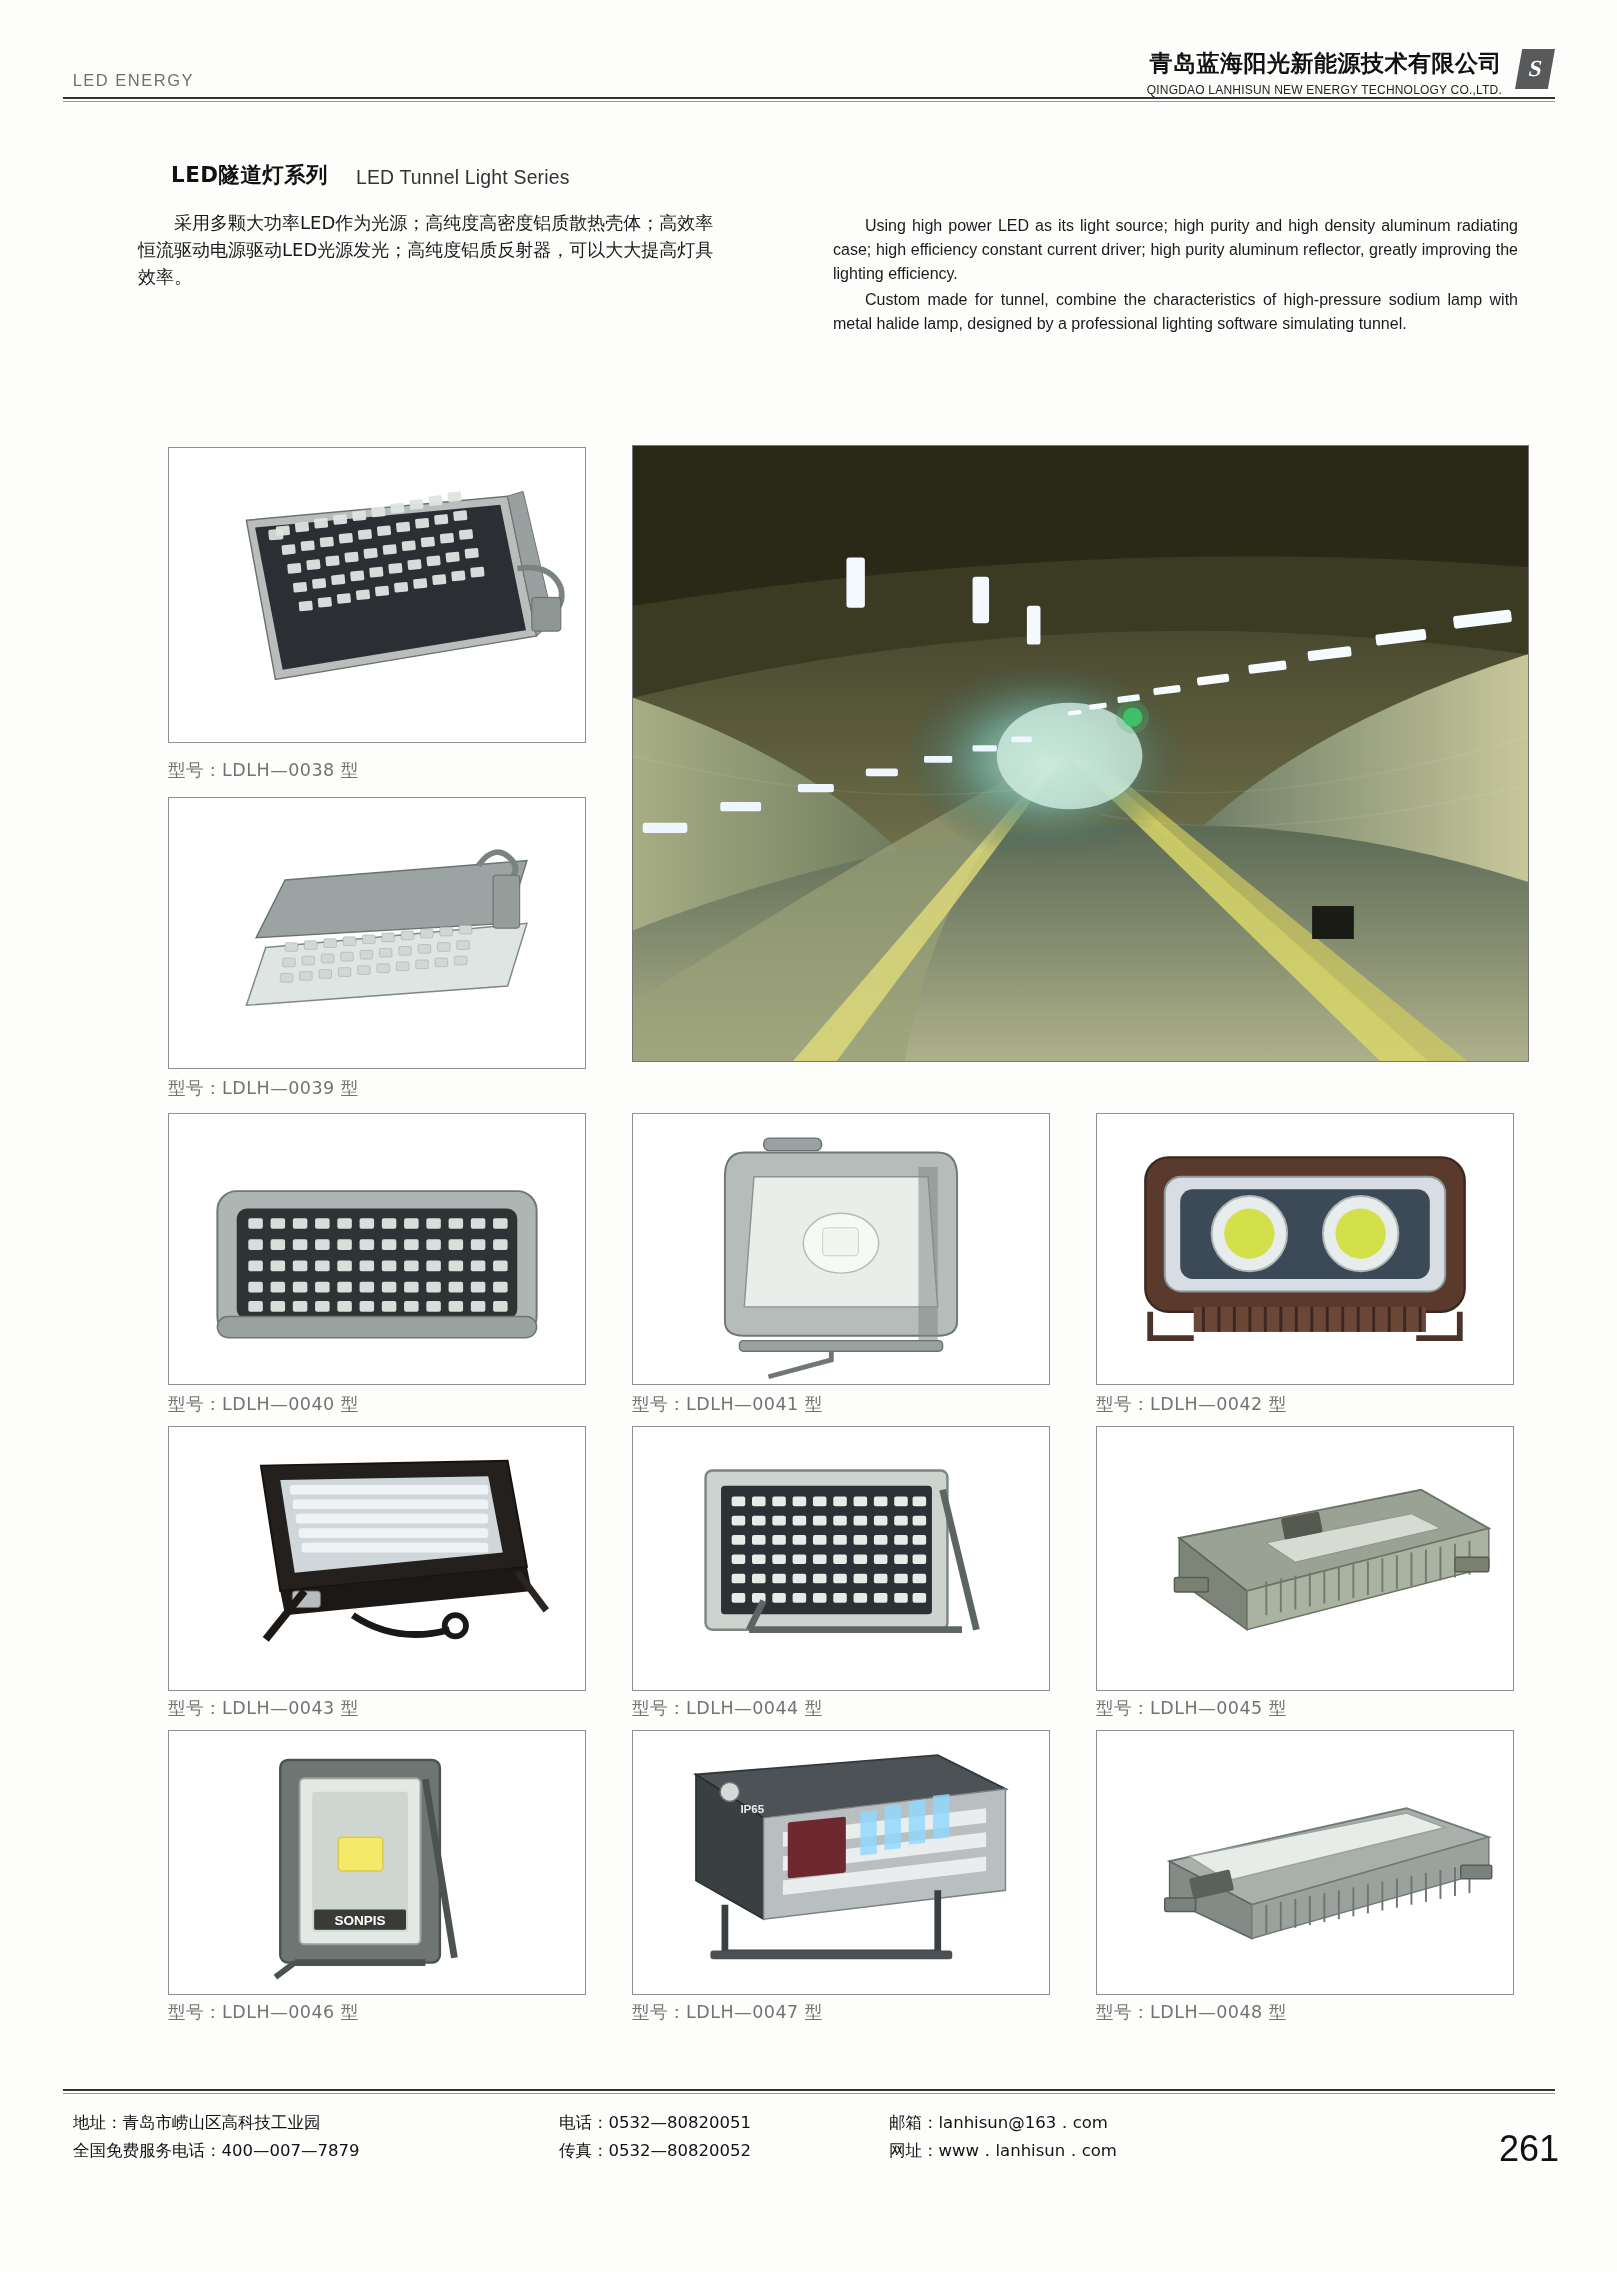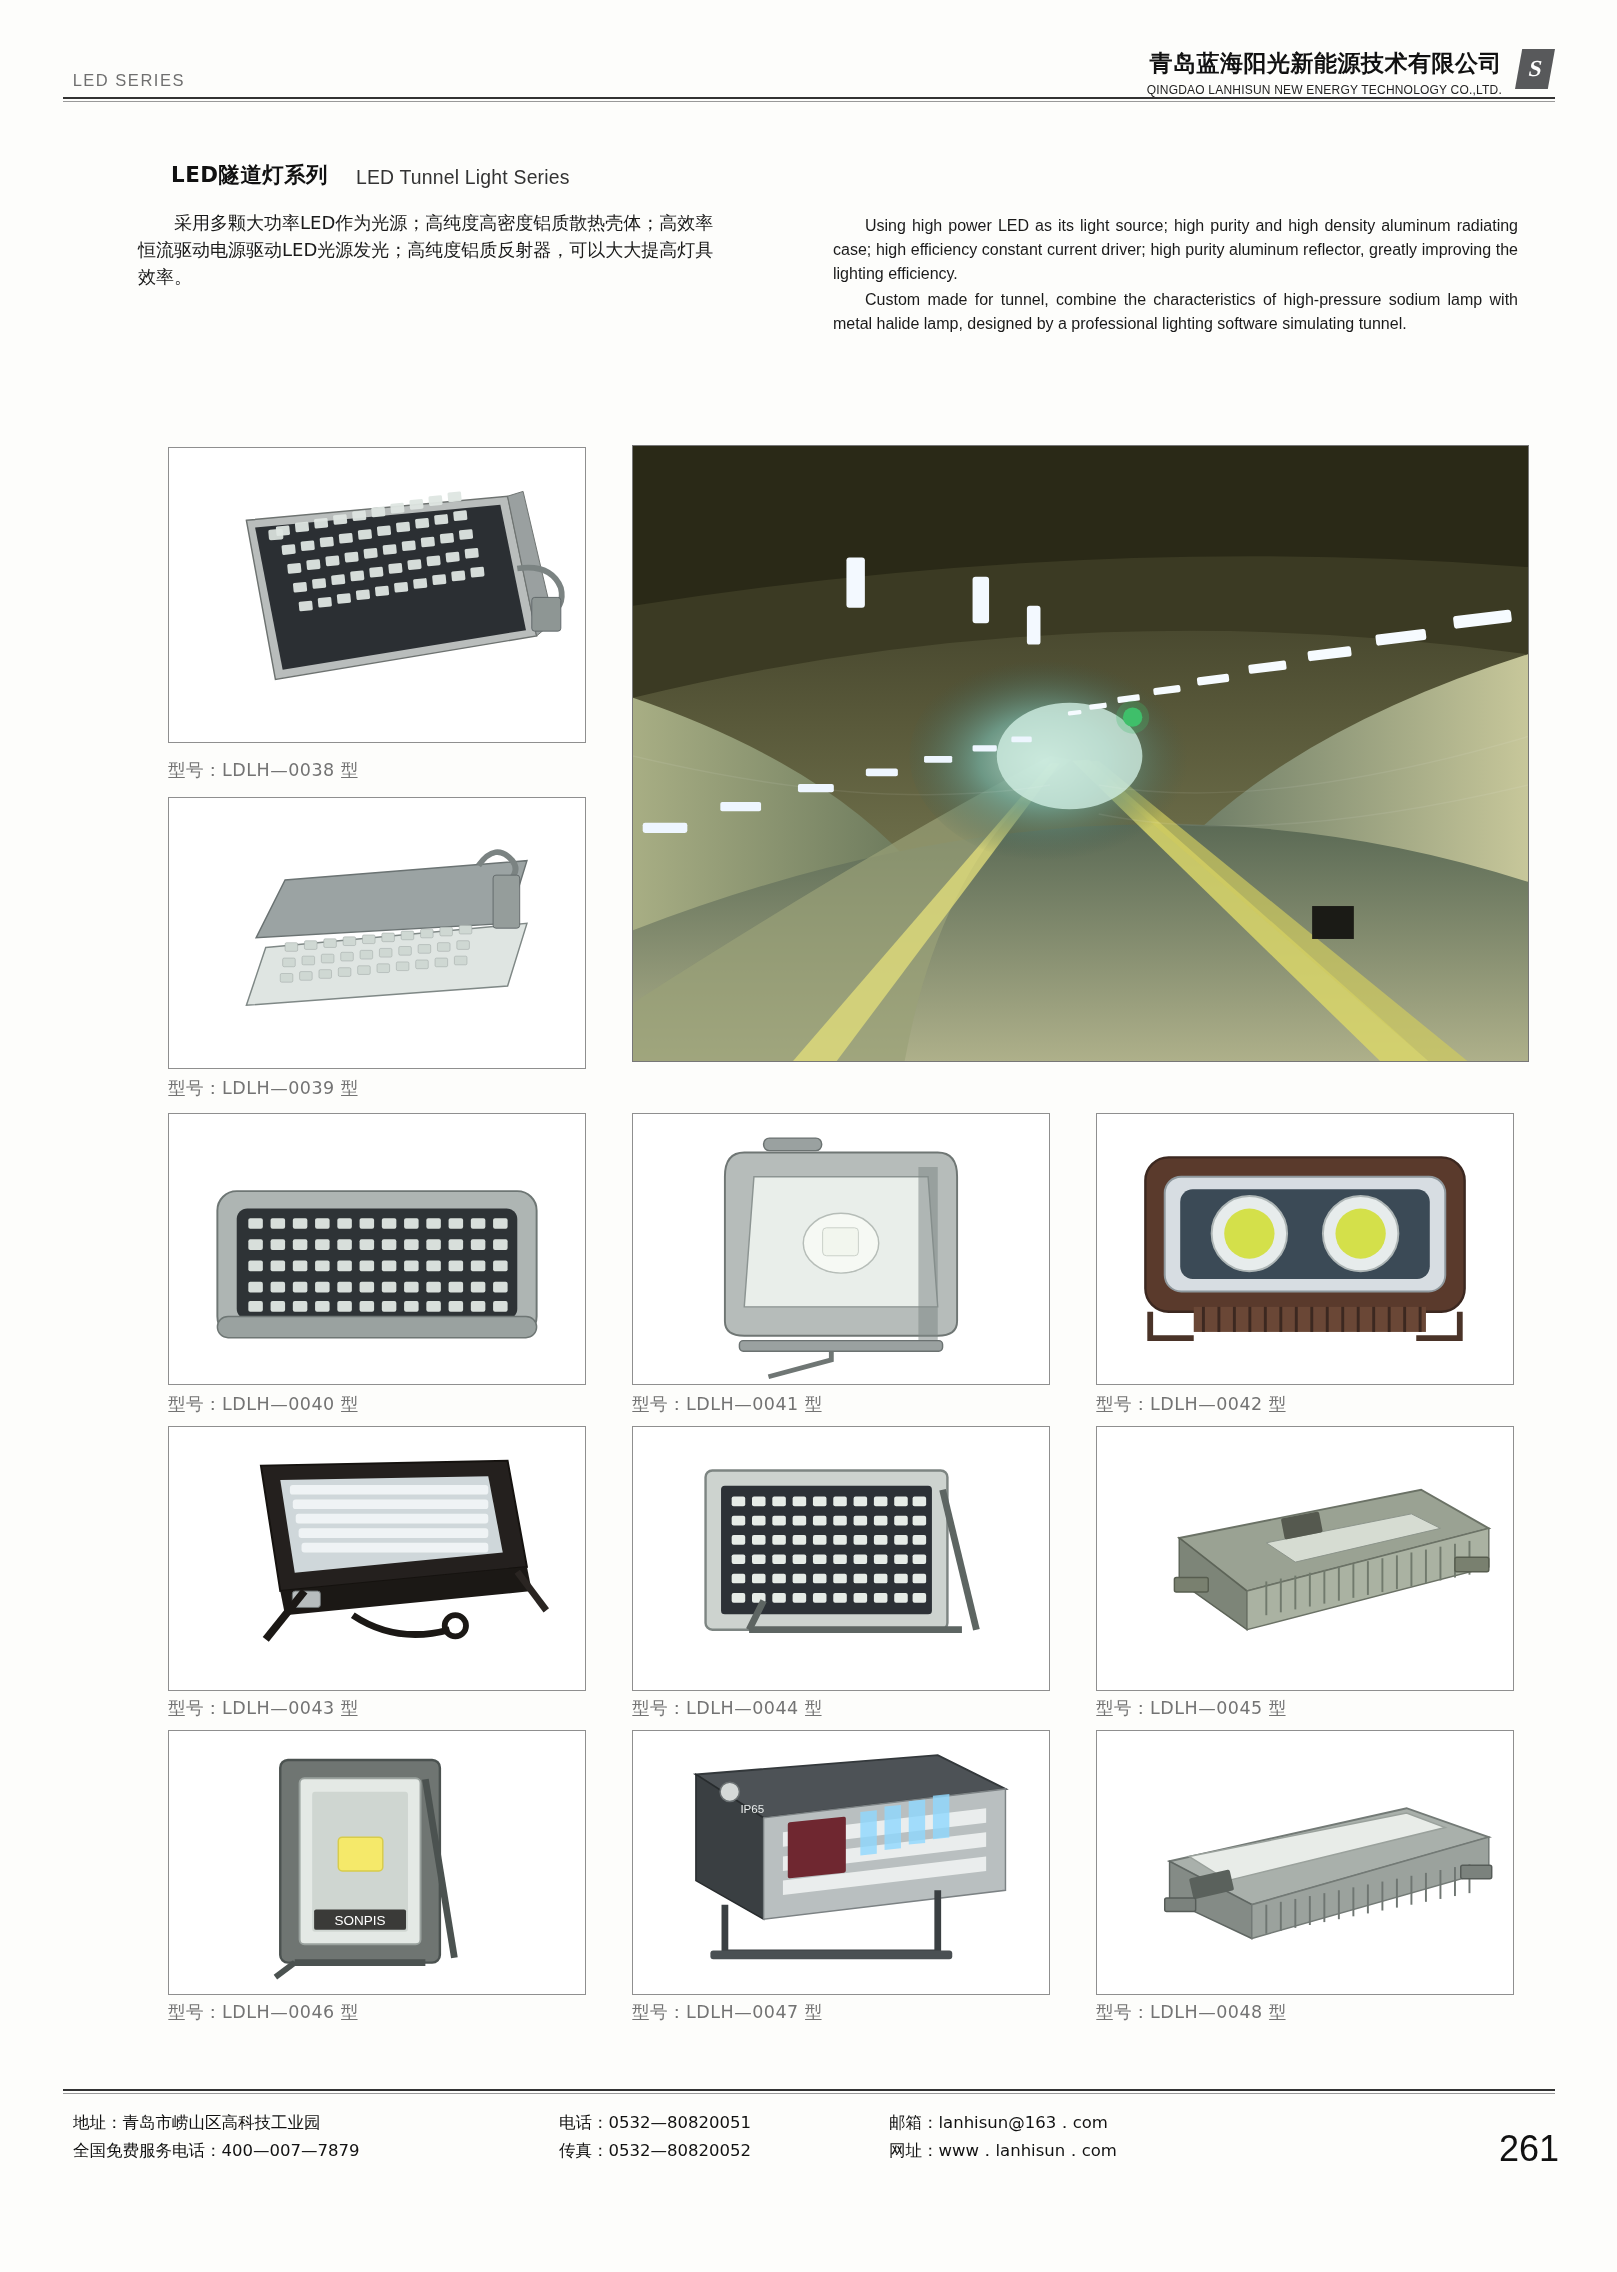--- a/index.html
+++ b/index.html
@@ -146,20 +146,21 @@
   }
   .desc-en p { margin: 0 0 1.9px 0; text-indent: 32px; }
 
   
   .photo-box {
     position: absolute;
     border: 1px solid #8f8f8f;
     background: #fff;
     box-sizing: border-box;
     overflow: hidden;
+    font-weight: bold;
   }
   .caption {
     position: absolute;
     font-size: 17.5px;
     color: #737373;
     letter-spacing: 0.5px;
     font-family: "DejaVu Sans", sans-serif;
     white-space: nowrap;
   }
 
@@ -202,21 +203,21 @@
     color: #111;
     font-family: "Liberation Sans", sans-serif;
   }
 </style>
 </head>
 <body>
 
 <div class="page">
 
   <div class="header">
-    <div class="header-left">LED SERIES</div>
+    <div class="header-left">LED ENERGY</div>
     <div class="header-right">
       <div class="company-cn">青岛蓝海阳光新能源技术有限公司</div>
       <div class="company-en">QINGDAO LANHISUN NEW ENERGY TECHNOLOGY CO.,LTD.</div>
     </div>
     <div class="logo">
       <span class="logo-glyph">S</span>
     </div>
   </div>
   <div class="header-rule"></div>
   <div class="header-rule-thin"></div>

